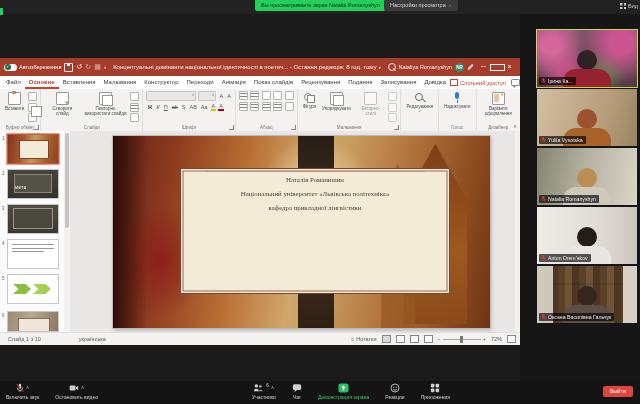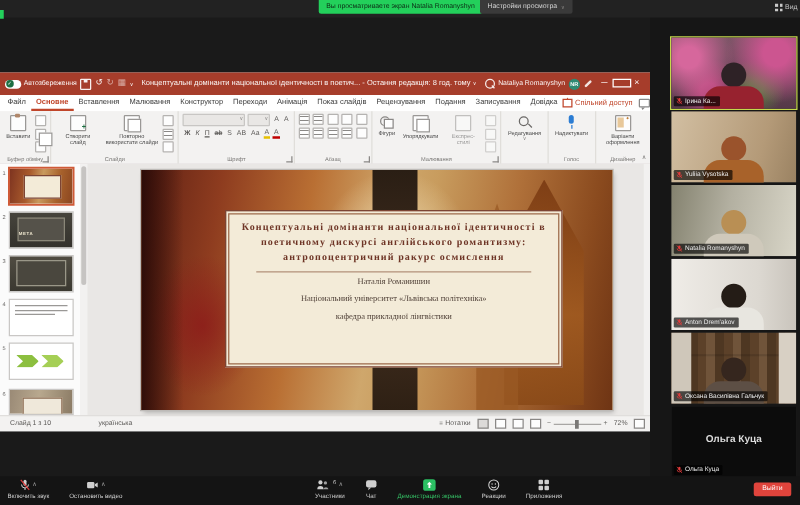--- a/index.html
+++ b/index.html
@@ -423,21 +423,20 @@
 
       <div class="canvas">
         <span class="p-base"></span>
         <span class="p-glow"></span>
         <span class="p-crimson"></span>
         <span class="p-darkleft"></span>
         <span class="p-arch"></span>
         <span class="p-arch2"></span>
         <span class="p-band"></span>
         <div class="panel">
-          <div class="slide-title">Концептуальні домінанти національної ідентичності в поетичному дискурсі англійського романтизму: антропоцентричний ракурс осмислення</div>
           <div class="rule"></div>
           <div class="slide-sub">Наталія Романишин</div>
           <div class="slide-sub">Національний університет «Львівська політехніка»</div>
           <div class="slide-sub">кафедра прикладної лінгвістики</div>
         </div>
       </div>
     </div>
 
     <div class="statusbar">
       <span class="sl">Слайд 1 з 10</span>
@@ -528,32 +527,20 @@
       <span class="nametag">
         <svg width="5" height="6" viewBox="0 0 8 10">
             <rect x="2.5" y="0.5" width="3" height="5" rx="1.5" fill="#e23b3b"></rect>
             <path d="M1 4.5a3 3 0 0 0 6 0" stroke="#e23b3b" fill="none"></path>
             <line x1="0.5" y1="0.5" x2="7.5" y2="9" stroke="#e23b3b"></line>
           </svg>
         <span>Оксана Василівна Гальчук</span>
       </span>
     </div>
 
-    <div class="tile" style="top:325px">
-      <span class="t6bg"></span>
-      <span class="dispname">Ольга Куца</span>
-      <span class="nametag">
-        <svg width="5" height="6" viewBox="0 0 8 10">
-            <rect x="2.5" y="0.5" width="3" height="5" rx="1.5" fill="#e23b3b"></rect>
-            <path d="M1 4.5a3 3 0 0 0 6 0" stroke="#e23b3b" fill="none"></path>
-            <line x1="0.5" y1="0.5" x2="7.5" y2="9" stroke="#e23b3b"></line>
-          </svg>
-        <span>Ольга Куца</span>
-      </span>
-    </div>
   </div>
 
   <div class="meetbar">
     <div class="mgroup-left">
       <div class="mbtn">
         <span class="irow">
           <svg width="8" height="10" viewBox="0 0 10 12">
               <rect x="3.5" y="0.8" width="3" height="6" rx="1.5" fill="#cfcfcf"></rect>
               <path d="M1.5 5.5a3.5 3.5 0 0 0 7 0" stroke="#cfcfcf" fill="none"></path>
               <line x1="5" y1="9" x2="5" y2="11" stroke="#cfcfcf"></line>

